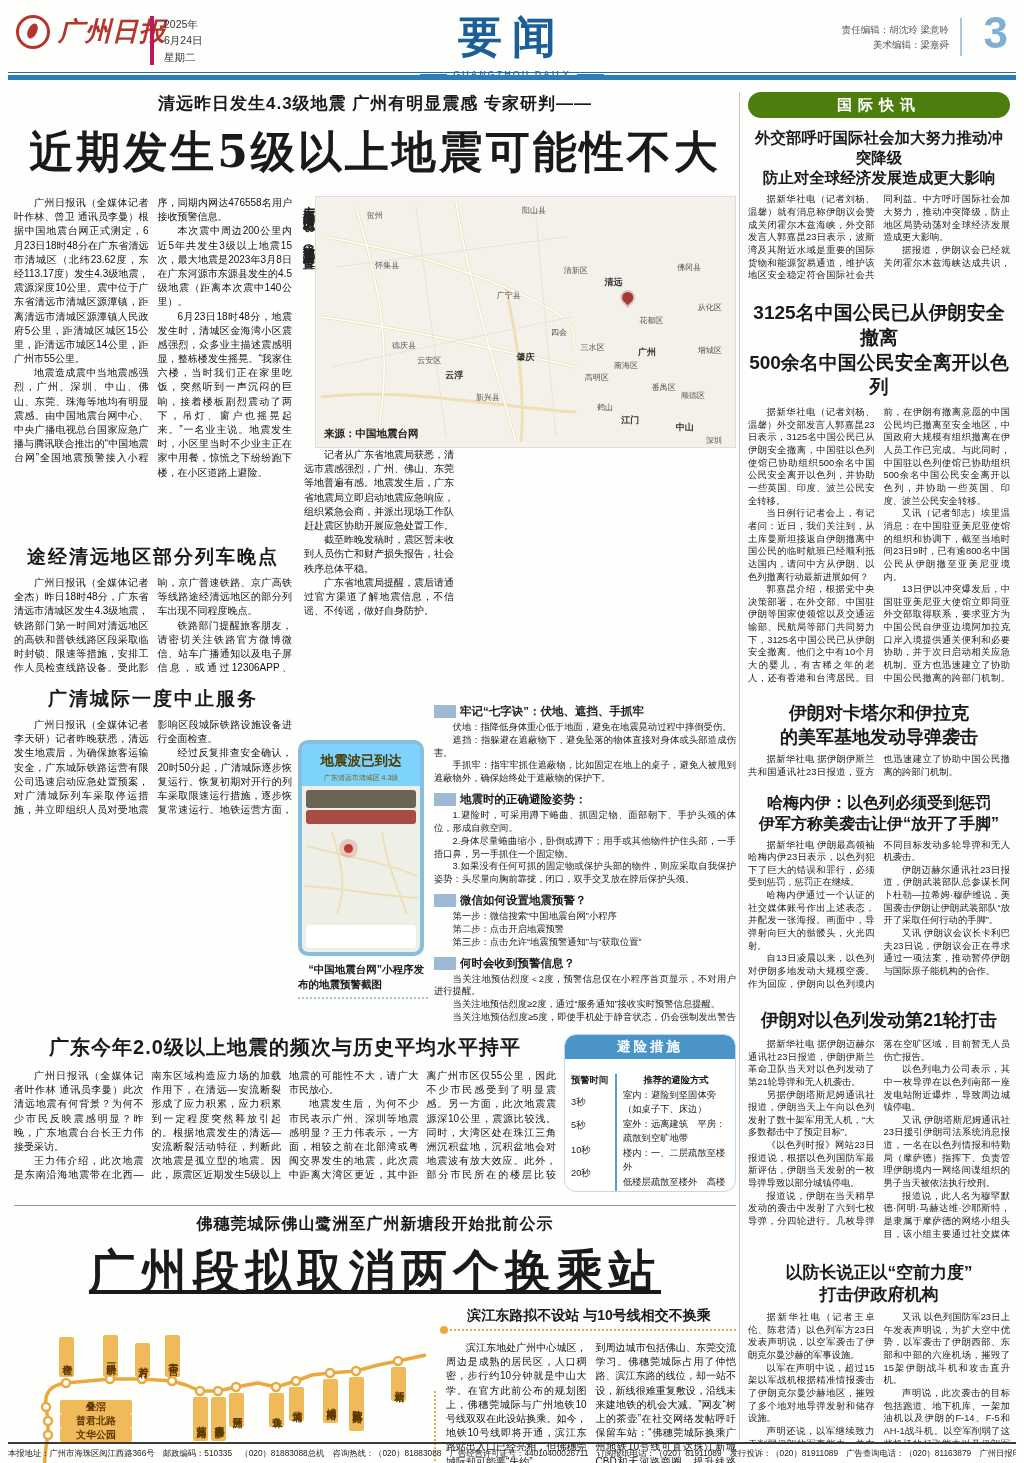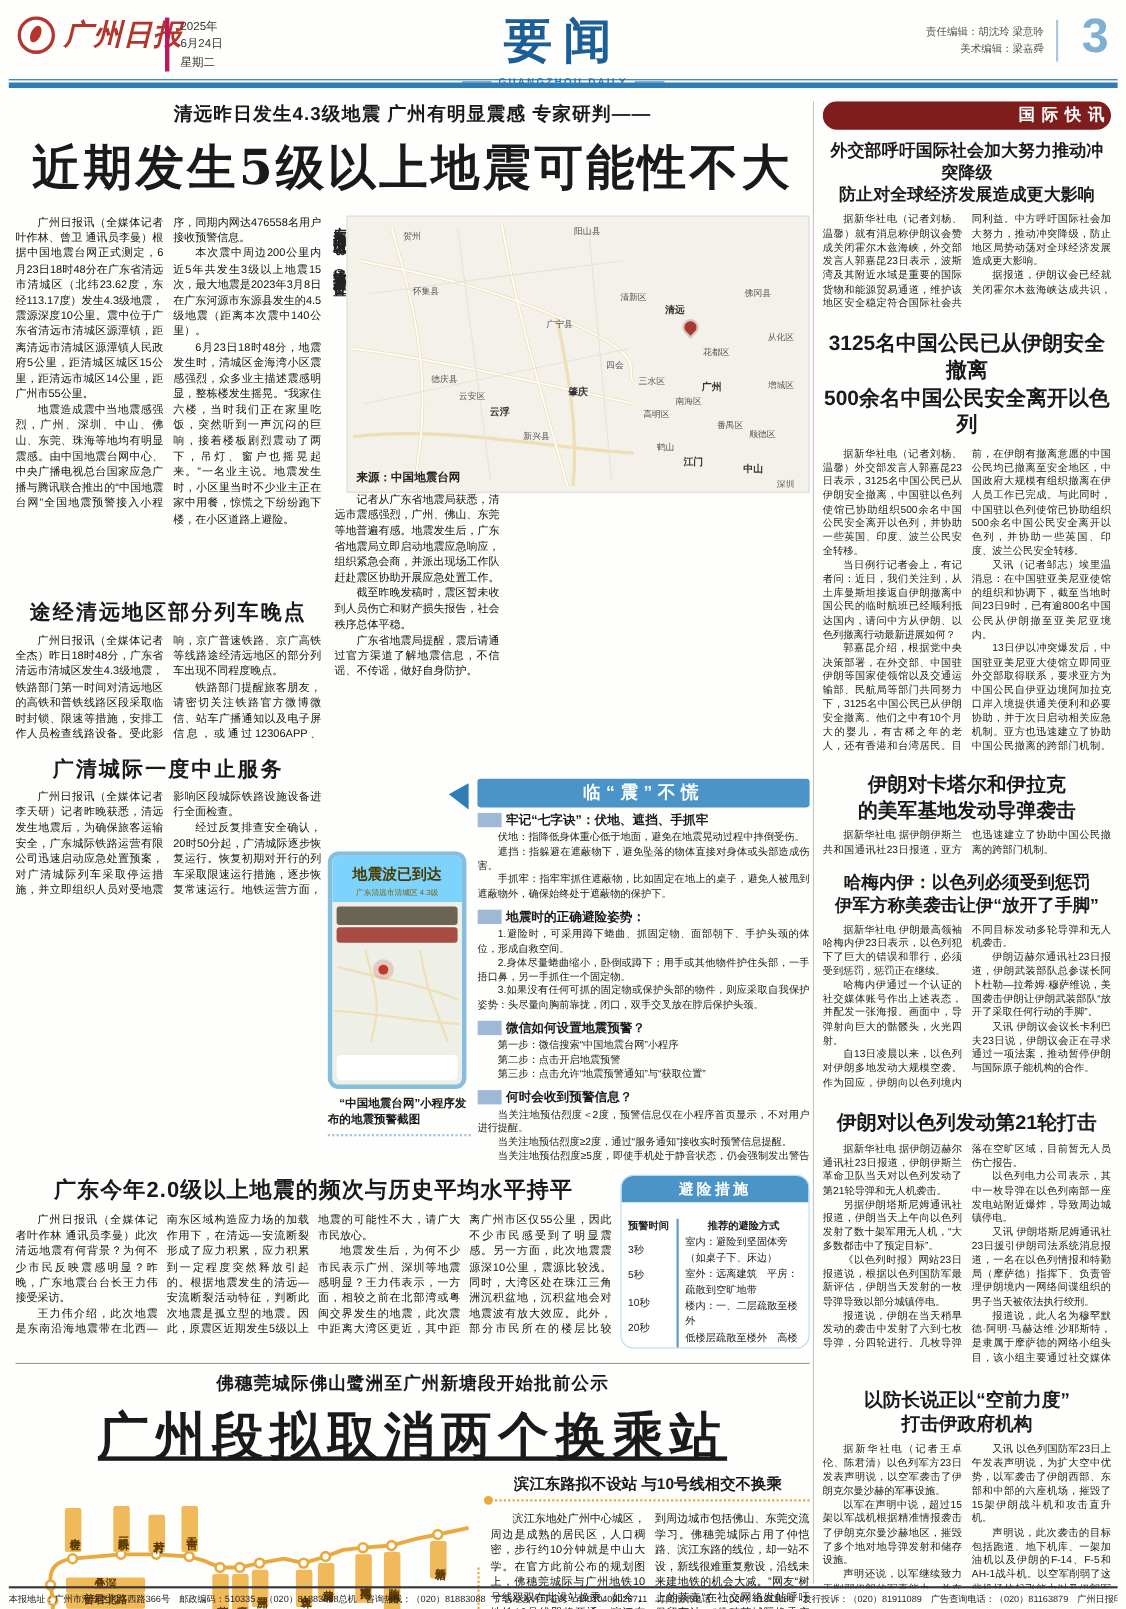--- a/index.html
+++ b/index.html
@@ -90,21 +90,21 @@
   .dotted-rule::before { content:''; position:absolute; left:-2px; top:-5px; width:8px; height:8px; border-radius:50%; background:#e9a93f; }
   .m-sub1-rule { margin-left:428px; width:294px; }
   .metro-row { display:flex; gap:8px; margin-top:4px; }
   .diagram { width:424px; height:198px; position:relative; flex:none; }
   .diagram .dot-edge { position:absolute; right:2px; top:56px; bottom:0; border-left:2px dotted #e9a93f; }
   .stn { position:absolute; background:#f0b95a; color:#5d3a00; font-weight:bold; font-size:10px; text-align:center; border-radius:2px; }
   .stn.h { height:14px; line-height:14px; width:72px; }
   .stn.v { width:15px; writing-mode:vertical-rl; letter-spacing:1px; padding:3px 0; }
   .m-sub1-text { flex:1; column-count:2; column-gap:9px; height:192px; overflow:hidden; margin-top:6px; }
   
-  .intl-banner { height:26px; background:#7f1d1d; color:#fff; border-radius:14px; text-align:right; line-height:26px; font-size:15px; font-weight:bold; letter-spacing:6px; }
+  .intl-banner { height:26px; background:#4d7c0f; color:#fff; border-radius:14px; text-align:center; line-height:26px; font-size:15px; font-weight:bold; letter-spacing:6px; }
   .ia-title { text-align:center; font-weight:bold; line-height:1.3; }
   .ia-body { column-count:2; column-gap:9px; font-size:9.3px; line-height:1.36; text-align:justify; overflow:hidden; }
   .ia-body p { text-indent:2em; }
   
   #footer { position:absolute; left:8px; right:8px; bottom:4px; border-top:2px solid #3a3a3a; padding-top:4px; font-size:8.3px; color:#222; white-space:nowrap; overflow:hidden; }
 </style>
 </head>
 <body>
 
 <div id="page">
@@ -217,21 +217,20 @@
             <span class="pin" style="left:75%;top:38%"></span>
             <div class="map-src">来源：中国地震台网</div>
           </div>
         </div>
         <div class="col3 bt">
           <p>记者从广东省地震局获悉，清远市震感强烈，广州、佛山、东莞等地普遍有感。地震发生后，广东省地震局立即启动地震应急响应，组织紧急会商，并派出现场工作队赶赴震区协助开展应急处置工作。</p>
           <p>截至昨晚发稿时，震区暂未收到人员伤亡和财产损失报告，社会秩序总体平稳。</p>
           <p>广东省地震局提醒，震后请通过官方渠道了解地震信息，不信谣、不传谣，做好自身防护。</p>
         </div>
 
-        <div class="tips-banner">临“震”不慌</div>
 
         <div class="tips-row">
           <div class="phone-stack">
             <div class="phone">
               <div class="phone-yellow">
                 <span>地震波已到达</span>
                 <small>广东清远市清城区 4.3级</small>
               </div>
               <div class="phone-stats"></div>
               <div class="phone-alert"></div>

